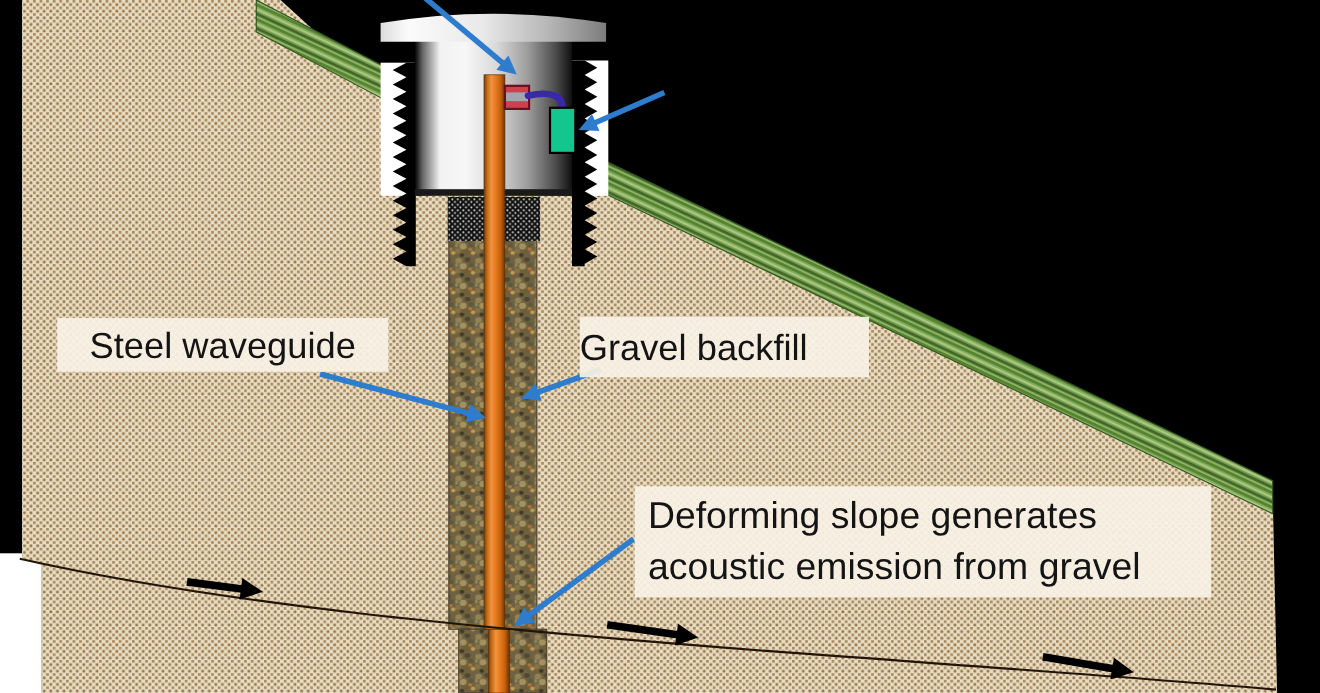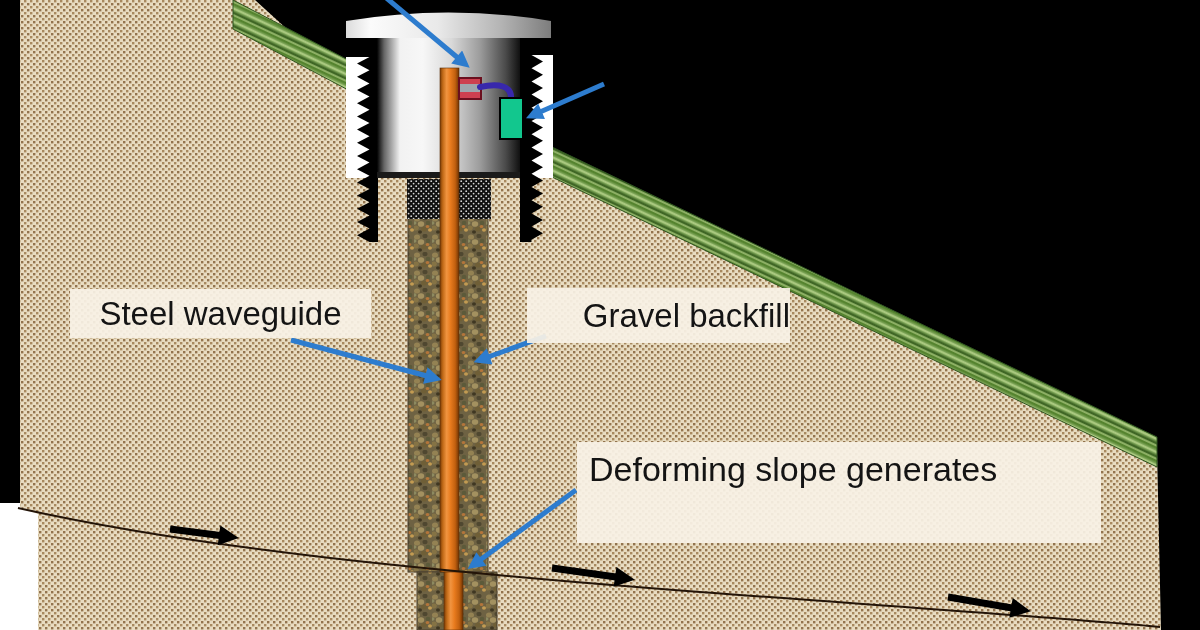--- a/index.html
+++ b/index.html
@@ -11,26 +11,26 @@
     font-family:"Liberation Sans", sans-serif;
   }
   #scene{position:absolute;left:0;top:0;}
   .label-box{
     position:absolute;
     background:rgba(247,241,229,0.93);
     color:#141414;
     font-family:"Liberation Sans", sans-serif;
   }
   #label-steel{
-    left:70px;top:289px;width:301px;height:49px;
+    left:52px;top:289px;width:301px;height:49px;
     font-size:33px;display:flex;align-items:center;justify-content:center;
   }
   #label-gravel{
     left:527px;top:288px;width:263px;height:55px;
-    font-size:33px;display:flex;align-items:center;justify-content:flex-end;
+    font-size:33px;display:flex;align-items:center;justify-content:flex-start;
   }
   #label-deform{
     left:577px;top:442px;width:524px;height:101px;
     font-size:34px;line-height:46px;
     padding:4px 0 0 12px;box-sizing:border-box;
   }
 </style>
 </head>
 <body>
 
@@ -154,15 +154,16 @@
 </svg>
 
   <div class="label-box" id="label-steel">
     <span>Steel waveguide</span>
   </div>
   <div class="label-box" id="label-gravel">
     <span>Gravel backfill</span>
   </div>
   <div class="label-box" id="label-deform">
     <div>Deforming slope generates</div>
+    <div>acoustic emission from gravel</div>
   </div>
 
 </div>
 
 </body></html>

